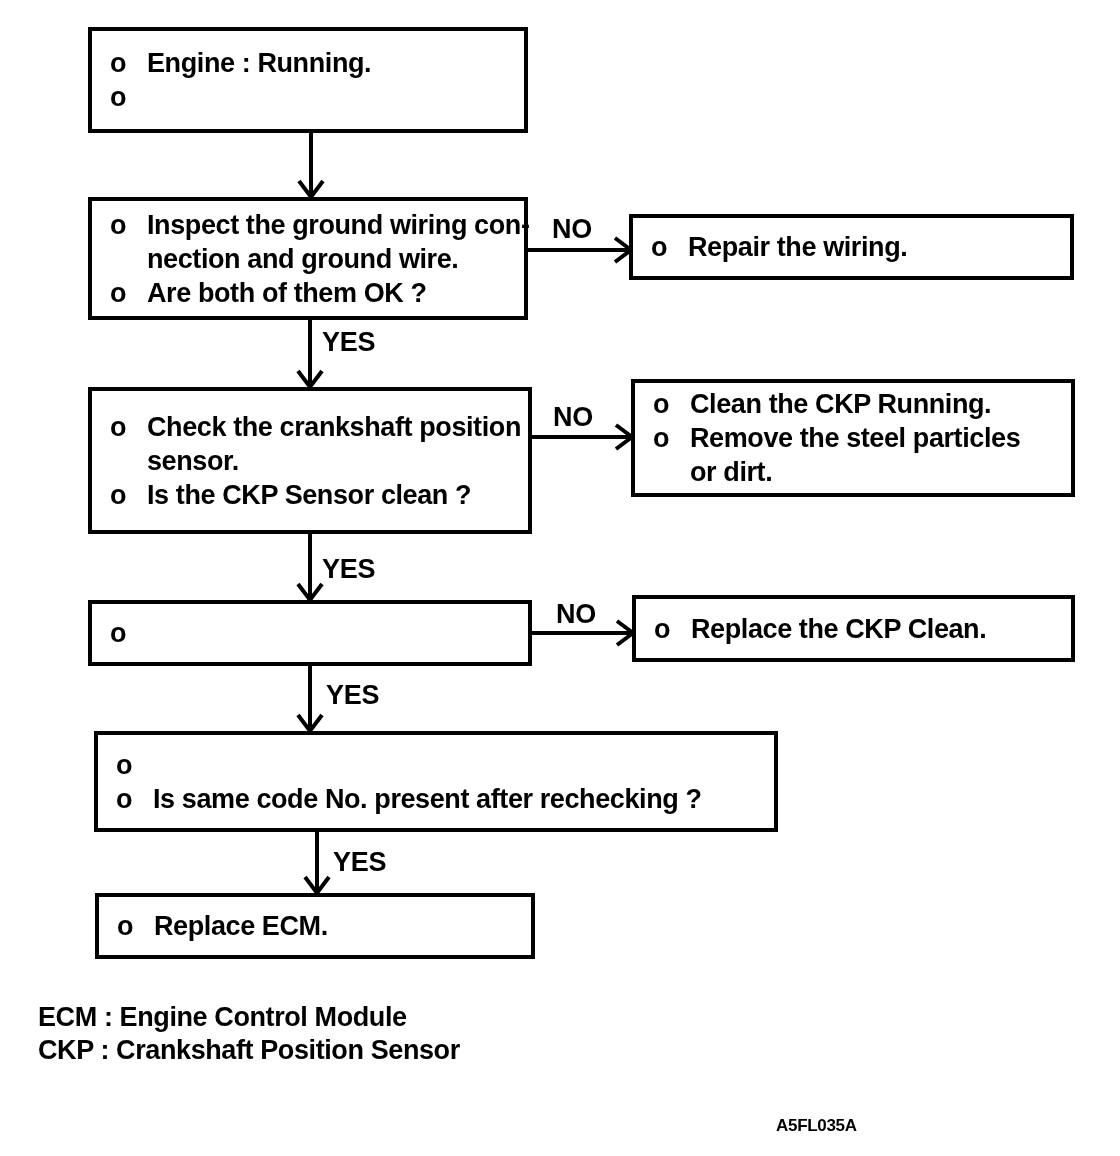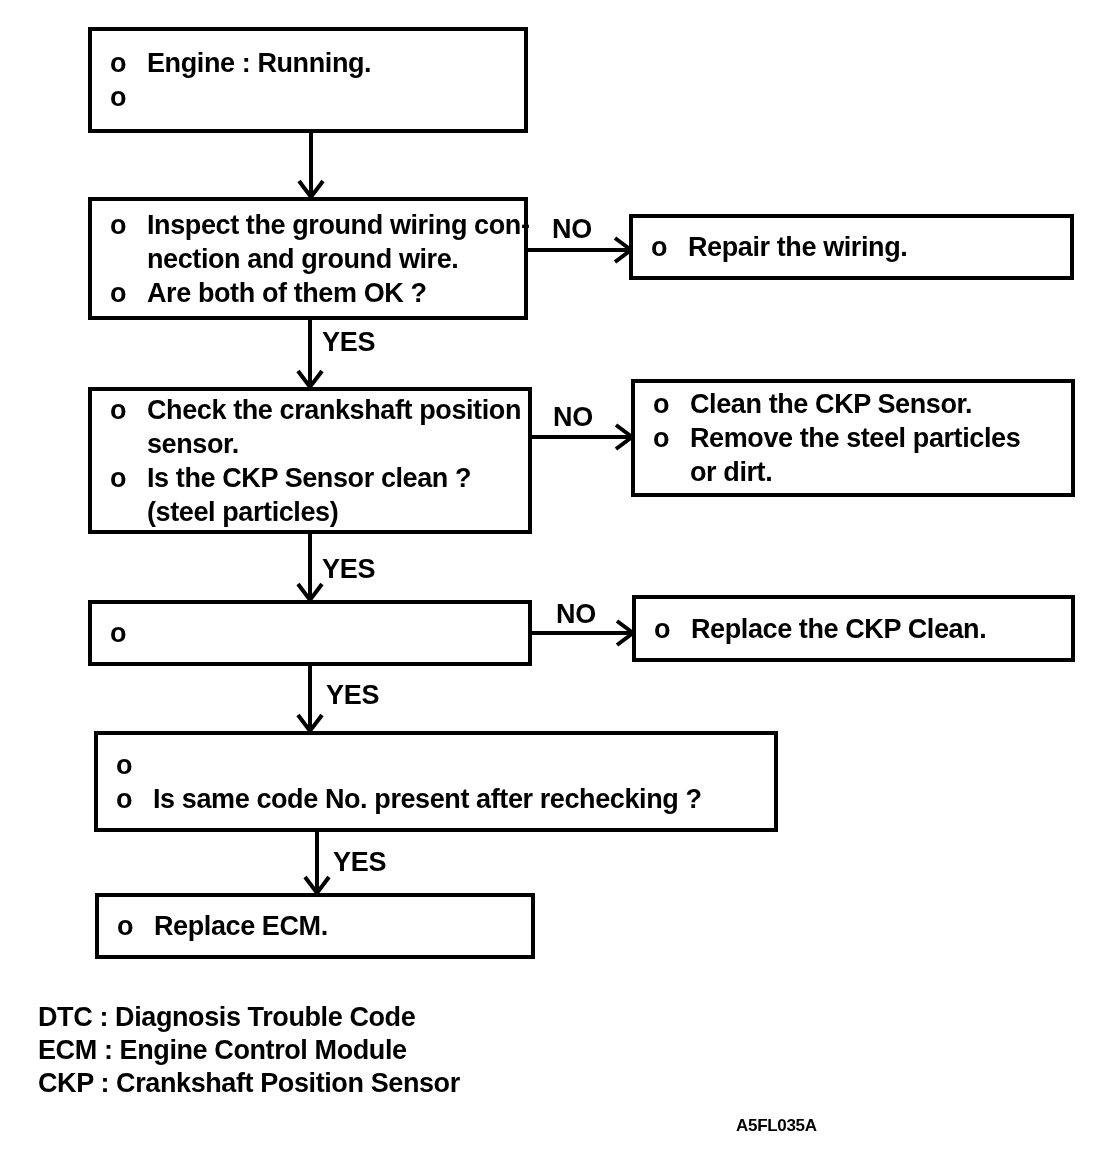--- a/index.html
+++ b/index.html
@@ -28,21 +28,21 @@
     position:absolute; font-size:27px; font-weight:bold;
     line-height:27px; letter-spacing:-0.3px;
   }
   .legend {
     position:absolute; left:38px; top:1001px;
     font-size:27px; font-weight:bold; line-height:33px;
     letter-spacing:-0.4px;
   }
   .legend div { white-space:nowrap; }
   .figcode {
-    position:absolute; left:736px; top:1116px;
+    position:absolute; left:776px; top:1116px;
     font-size:17px; font-weight:bold; letter-spacing:-0.3px;
   }
 </style>
 </head>
 <body>
 
 <div class="canvas">
 
   <svg class="wires" viewBox="0 0 1120 1156">
     <g>
@@ -117,30 +117,26 @@
       <span class="t">Check the crankshaft position</span>
     </div>
     <div class="row">
       <span class="b"></span>
       <span class="t">sensor.</span>
     </div>
     <div class="row">
       <span class="b">o</span>
       <span class="t">Is the CKP Sensor clean ?</span>
     </div>
-    <div class="row">
-      <span class="b"></span>
-      <span class="t">(steel particles)</span>
-    </div>
   </div>
 
   <div class="fbox" style="left:631px; top:379px; width:444px; height:118px;">
     <div class="row">
       <span class="b">o</span>
-      <span class="t">Clean the CKP Sensor.</span>
+      <span class="t">Clean the CKP Running.</span>
     </div>
     <div class="row">
       <span class="b">o</span>
       <span class="t">Remove the steel particles</span>
     </div>
     <div class="row">
       <span class="b"></span>
       <span class="t">or dirt.</span>
     </div>
   </div>
@@ -177,20 +173,19 @@
 
   <div class="lbl" style="left:322px; top:329px;">YES</div>
   <div class="lbl" style="left:322px; top:556px;">YES</div>
   <div class="lbl" style="left:326px; top:682px;">YES</div>
   <div class="lbl" style="left:333px; top:849px;">YES</div>
   <div class="lbl" style="left:552px; top:216px;">NO</div>
   <div class="lbl" style="left:553px; top:404px;">NO</div>
   <div class="lbl" style="left:556px; top:601px;">NO</div>
 
   <div class="legend">
-    <div>DTC : Diagnosis Trouble Code</div>
     <div>ECM : Engine Control Module</div>
     <div>CKP : Crankshaft Position Sensor</div>
   </div>
 
   <div class="figcode">A5FL035A</div>
 
 </div>
 
 </body></html>

